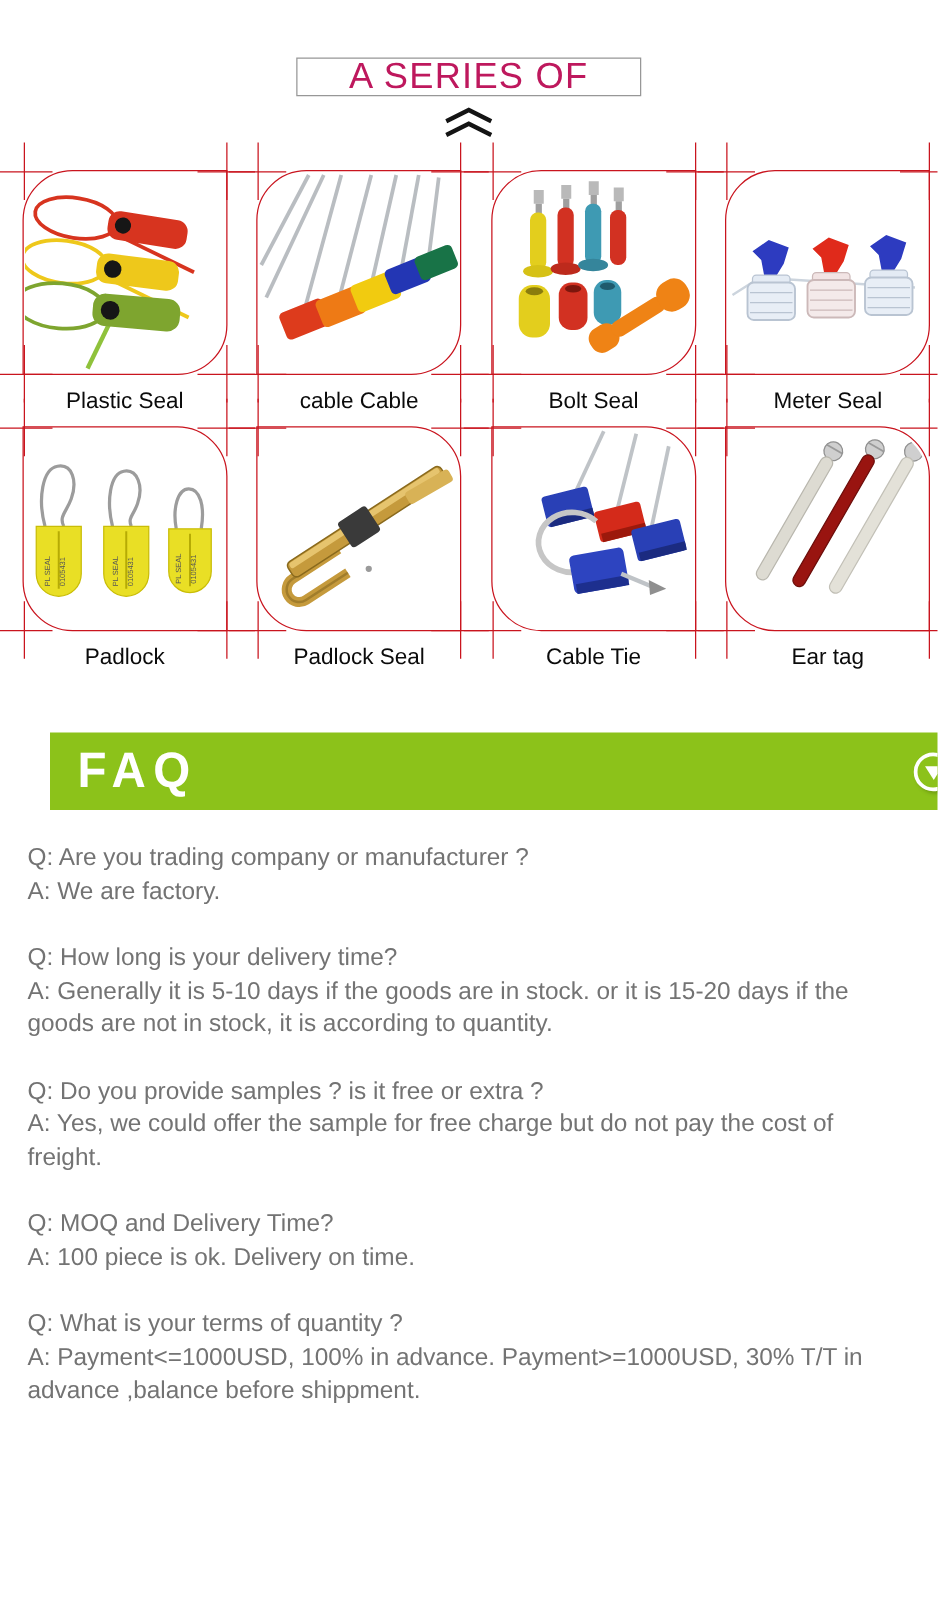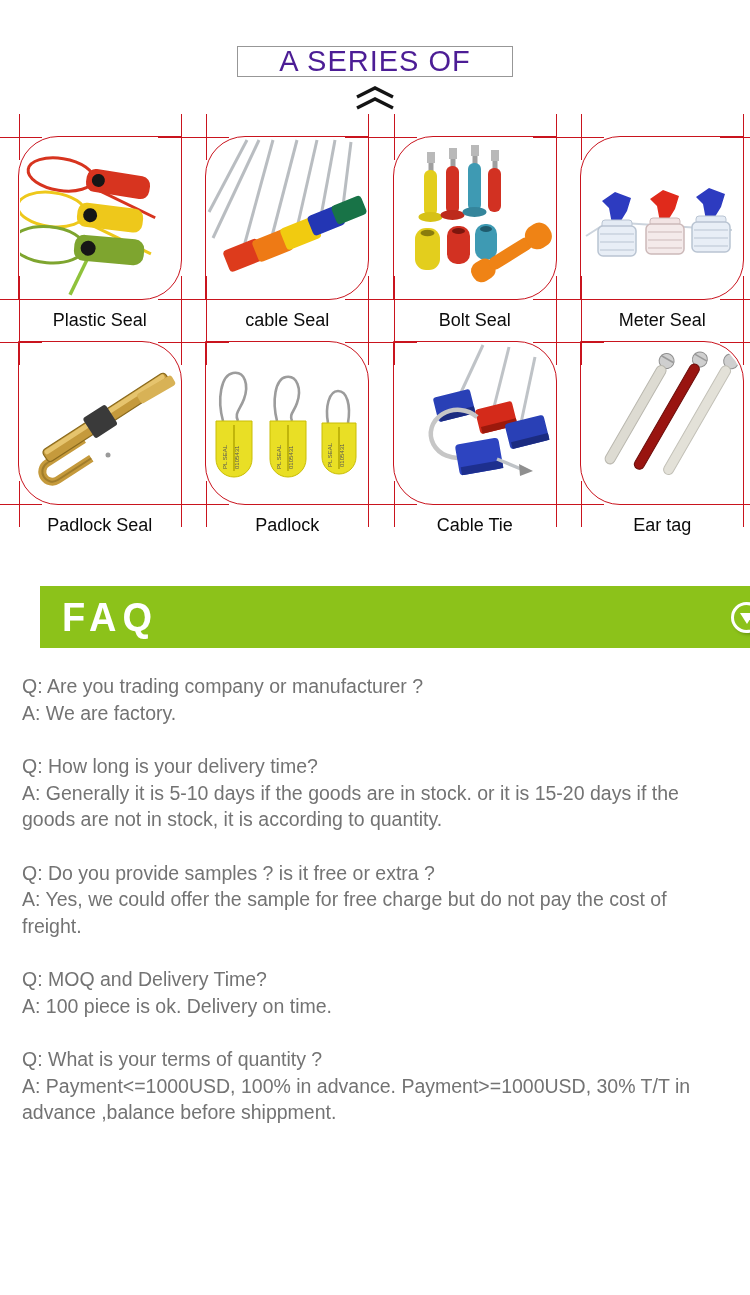--- a/index.html
+++ b/index.html
@@ -8,21 +8,21 @@
     width:750px; height:1295px; background:#ffffff;
     font-family:"Liberation Sans","DejaVu Sans",sans-serif;
     color:#0c0c0c; overflow:hidden; position:relative;
   }
 
   
   .title-box {
     width:276px; height:31px; margin:46px auto 0;
     border:1px solid #979797;
     display:flex; align-items:center; justify-content:center;
-    font-size:29px; letter-spacing:1px; color:#4c1d95;
+    font-size:29px; letter-spacing:1px; color:#be185d;
     transform-origin:center; white-space:nowrap;
   }
   .chevrons { display:block; margin:8px auto 0; }
 
   
   .grid {
     width:750px; margin-top:24px;
     display:grid; grid-template-columns:repeat(4,187.5px);
     grid-template-rows:205px 205px;
   }
@@ -132,21 +132,21 @@
           <line x1="114" y1="78" x2="128" y2="2"></line>
           <line x1="136" y1="68" x2="144" y2="4"></line>
         </g>
         <rect x="18" y="106" width="37" height="23" rx="4" fill="#dd3b1c" transform="rotate(-22 36 117)"></rect>
         <rect x="47" y="96" width="37" height="23" rx="4" fill="#ee7a15" transform="rotate(-22 65 107)"></rect>
         <rect x="75" y="84" width="37" height="23" rx="4" fill="#f1cb10" transform="rotate(-22 93 95)"></rect>
         <rect x="102" y="72" width="34" height="21" rx="4" fill="#2336b4" transform="rotate(-22 119 82)"></rect>
         <rect x="126" y="62" width="32" height="20" rx="4" fill="#187347" transform="rotate(-22 142 72)"></rect>
       </svg>
     </div>
-    <div class="plabel">cable Seal</div>
+    <div class="plabel">cable Cable</div>
   </div>
 
   <div class="cell r1">
     <div class="imgbox">
       <div class="mark tl"></div>
       <div class="mark tr"></div>
       <div class="mark bl"></div>
       <div class="mark br"></div>
       <svg class="art" viewBox="0 0 160 160">
         <g>
@@ -221,65 +221,65 @@
     <div class="plabel">Meter Seal</div>
   </div>
 
   <div class="cell r2">
     <div class="imgbox">
       <div class="mark tl"></div>
       <div class="mark tr"></div>
       <div class="mark bl"></div>
       <div class="mark br"></div>
       <svg class="art" viewBox="0 0 160 160">
+        <g transform="translate(8,26)">
+          <path d="M8,52 C2,30 6,6 18,4 C30,2 34,16 29,30 C25,41 19,44 23,52" fill="none" stroke="#9c9c9c" stroke-width="2.6"></path>
+          <path d="M1,52 h36 v38 a18,18 0 0 1 -36,0 z" fill="#e9df25" stroke="#c9bd07"></path>
+          <line x1="19" y1="56" x2="19" y2="102" stroke="#b6ab04" stroke-width="1.6"></line>
+          <text x="12" y="100" transform="rotate(-90 12 100)" font-size="6" fill="#555">PL SEAL</text>
+          <text x="24" y="100" transform="rotate(-90 24 100)" font-size="6" fill="#555">0105431</text>
+        </g>
+        <g transform="translate(62,28)">
+          <path d="M8,50 C3,30 6,8 17,6 C28,4 33,18 28,32 C25,41 20,43 23,50" fill="none" stroke="#9c9c9c" stroke-width="2.6"></path>
+          <path d="M1,50 h36 v38 a18,18 0 0 1 -36,0 z" fill="#e9df25" stroke="#c9bd07"></path>
+          <line x1="19" y1="54" x2="19" y2="100" stroke="#b6ab04" stroke-width="1.6"></line>
+          <text x="12" y="98" transform="rotate(-90 12 98)" font-size="6" fill="#555">PL SEAL</text>
+          <text x="24" y="98" transform="rotate(-90 24 98)" font-size="6" fill="#555">0105431</text>
+        </g>
+        <g transform="translate(114,44)">
+          <path d="M7,36 C4,20 8,4 17,4 C26,4 30,18 27,36" fill="none" stroke="#9c9c9c" stroke-width="2.6"></path>
+          <path d="M1,36 h34 v34 a17,17 0 0 1 -34,0 z" fill="#e9df25" stroke="#c9bd07"></path>
+          <line x1="18" y1="40" x2="18" y2="82" stroke="#b6ab04" stroke-width="1.6"></line>
+          <text x="11" y="80" transform="rotate(-90 11 80)" font-size="6" fill="#555">PL SEAL</text>
+          <text x="23" y="80" transform="rotate(-90 23 80)" font-size="6" fill="#555">0105431</text>
+        </g>
+      </svg>
+    </div>
+    <div class="plabel">Padlock</div>
+  </div>
+
+  <div class="cell r2">
+    <div class="imgbox">
+      <div class="mark tl"></div>
+      <div class="mark tr"></div>
+      <div class="mark bl"></div>
+      <div class="mark br"></div>
+      <svg class="art" viewBox="0 0 160 160">
         <g transform="translate(84,76) rotate(-33)">
           <path d="M-28,6 h-44 a10,10 0 0 0 0,20 h40" fill="none" stroke="#c59a3c" stroke-width="8"></path>
           <path d="M-28,6 h-44 a10,10 0 0 0 0,20 h40" fill="none" stroke="#7e601a" stroke-width="2" opacity="0.5"></path>
           <rect x="-70" y="-7" width="146" height="14" rx="4" fill="#c59a3c" stroke="#8a6a1d" stroke-width="1.2"></rect>
           <rect x="-68" y="-6" width="142" height="5" rx="2" fill="#e6c46e"></rect>
           <rect x="-18" y="-12" width="27" height="24" rx="3" fill="#3a3a3a"></rect>
           <rect x="40" y="-5" width="40" height="11" rx="3" fill="#d8b256" transform="rotate(3)"></rect>
         </g>
         <circle cx="88" cy="112" r="2.5" fill="#9a9a9a"></circle>
       </svg>
     </div>
     <div class="plabel">Padlock Seal</div>
-  </div>
-
-  <div class="cell r2">
-    <div class="imgbox">
-      <div class="mark tl"></div>
-      <div class="mark tr"></div>
-      <div class="mark bl"></div>
-      <div class="mark br"></div>
-      <svg class="art" viewBox="0 0 160 160">
-        <g transform="translate(8,26)">
-          <path d="M8,52 C2,30 6,6 18,4 C30,2 34,16 29,30 C25,41 19,44 23,52" fill="none" stroke="#9c9c9c" stroke-width="2.6"></path>
-          <path d="M1,52 h36 v38 a18,18 0 0 1 -36,0 z" fill="#e9df25" stroke="#c9bd07"></path>
-          <line x1="19" y1="56" x2="19" y2="102" stroke="#b6ab04" stroke-width="1.6"></line>
-          <text x="12" y="100" transform="rotate(-90 12 100)" font-size="6" fill="#555">PL SEAL</text>
-          <text x="24" y="100" transform="rotate(-90 24 100)" font-size="6" fill="#555">0105431</text>
-        </g>
-        <g transform="translate(62,28)">
-          <path d="M8,50 C3,30 6,8 17,6 C28,4 33,18 28,32 C25,41 20,43 23,50" fill="none" stroke="#9c9c9c" stroke-width="2.6"></path>
-          <path d="M1,50 h36 v38 a18,18 0 0 1 -36,0 z" fill="#e9df25" stroke="#c9bd07"></path>
-          <line x1="19" y1="54" x2="19" y2="100" stroke="#b6ab04" stroke-width="1.6"></line>
-          <text x="12" y="98" transform="rotate(-90 12 98)" font-size="6" fill="#555">PL SEAL</text>
-          <text x="24" y="98" transform="rotate(-90 24 98)" font-size="6" fill="#555">0105431</text>
-        </g>
-        <g transform="translate(114,44)">
-          <path d="M7,36 C4,20 8,4 17,4 C26,4 30,18 27,36" fill="none" stroke="#9c9c9c" stroke-width="2.6"></path>
-          <path d="M1,36 h34 v34 a17,17 0 0 1 -34,0 z" fill="#e9df25" stroke="#c9bd07"></path>
-          <line x1="18" y1="40" x2="18" y2="82" stroke="#b6ab04" stroke-width="1.6"></line>
-          <text x="11" y="80" transform="rotate(-90 11 80)" font-size="6" fill="#555">PL SEAL</text>
-          <text x="23" y="80" transform="rotate(-90 23 80)" font-size="6" fill="#555">0105431</text>
-        </g>
-      </svg>
-    </div>
-    <div class="plabel">Padlock</div>
   </div>
 
   <div class="cell r2">
     <div class="imgbox">
       <div class="mark tl"></div>
       <div class="mark tr"></div>
       <div class="mark bl"></div>
       <div class="mark br"></div>
       <svg class="art" viewBox="0 0 160 160">
         <g stroke="#bfc3c7" stroke-width="3" fill="none">

